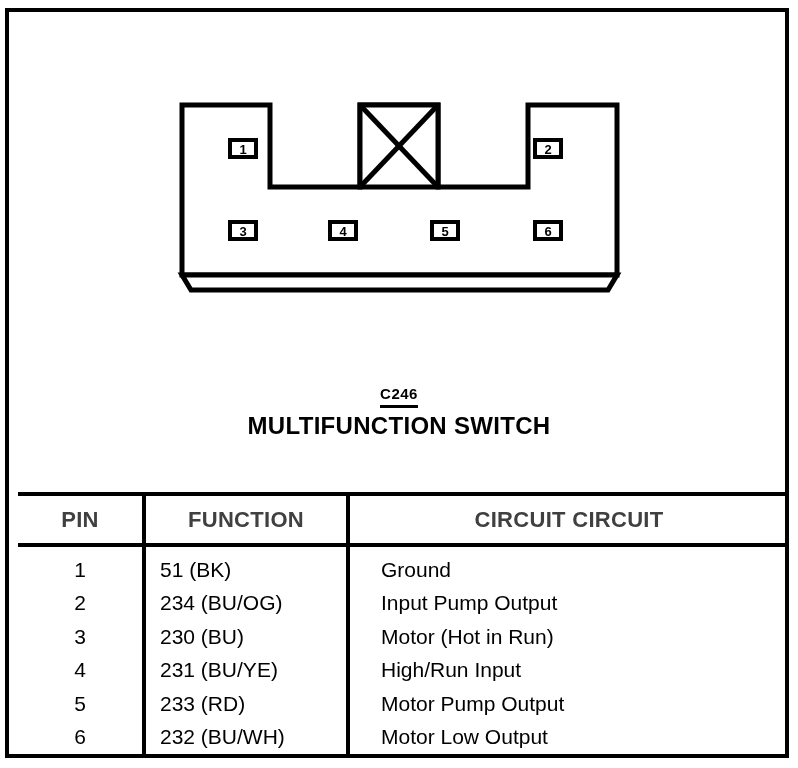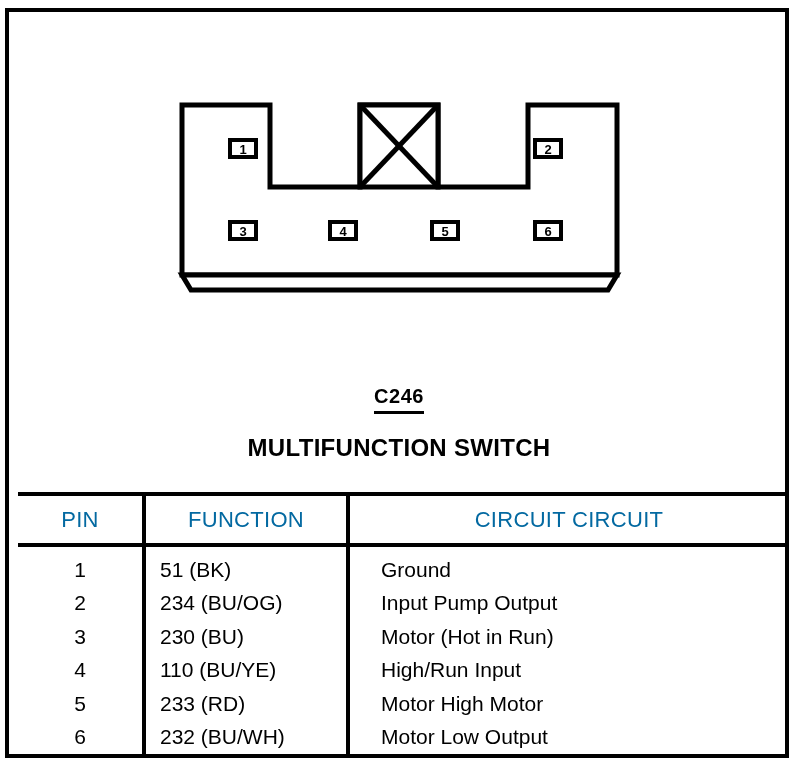--- a/index.html
+++ b/index.html
@@ -60,29 +60,29 @@
   
   #caption-block {
     position: absolute;
     left: 0;
     top: 385px;
     width: 798px;
     text-align: center;
   }
   #connector-code {
     display: inline-block;
-    font-size: 20px;
+    font-size: 15px;
     font-weight: 700;
     letter-spacing: 0.5px;
     color: #000;
     padding-bottom: 3px;
     border-bottom: 3px solid #000;
   }
   #connector-name {
-    margin-top: 20px;
+    margin-top: 4px;
     font-size: 24px;
     font-weight: 700;
     letter-spacing: 0.3px;
     color: #000;
   }
 
   
   #pinout-table {
     position: absolute;
     left: 18px;
@@ -100,23 +100,23 @@
     table-layout: fixed;
   }
   #pinout-table col.c-pin      { width: 126px; }
   #pinout-table col.c-circuit  { width: 204px; }
   #pinout-table col.c-function { width: auto;  }
 
   #pinout-table thead th {
     height: 47px;
     border-bottom: 4px solid #000;
     font-size: 22px;
-    font-weight: 400;
+    font-weight: 700;
     letter-spacing: 0.3px;
-    color: #0369a1;
+    color: #404040;
     text-align: center;
     padding: 0;
     vertical-align: middle;
   }
   #pinout-table th.col-div,
   #pinout-table td.col-div {
     border-right: 4px solid #000;
   }
   #pinout-table tbody td {
     height: 33px;
@@ -209,27 +209,27 @@
             <td class="cell-circuit col-div">234 (BU/OG)</td>
             <td class="cell-function">Input Pump Output</td>
           </tr>
           <tr>
             <td class="cell-pin col-div">3</td>
             <td class="cell-circuit col-div">230 (BU)</td>
             <td class="cell-function">Motor (Hot in Run)</td>
           </tr>
           <tr>
             <td class="cell-pin col-div">4</td>
-            <td class="cell-circuit col-div">110 (BU/YE)</td>
+            <td class="cell-circuit col-div">231 (BU/YE)</td>
             <td class="cell-function">High/Run Input</td>
           </tr>
           <tr>
             <td class="cell-pin col-div">5</td>
             <td class="cell-circuit col-div">233 (RD)</td>
-            <td class="cell-function">Motor High Motor</td>
+            <td class="cell-function">Motor Pump Output</td>
           </tr>
           <tr>
             <td class="cell-pin col-div">6</td>
             <td class="cell-circuit col-div">232 (BU/WH)</td>
             <td class="cell-function">Motor Low Output</td>
           </tr>
         </tbody>
     </table>
   </div>
 

